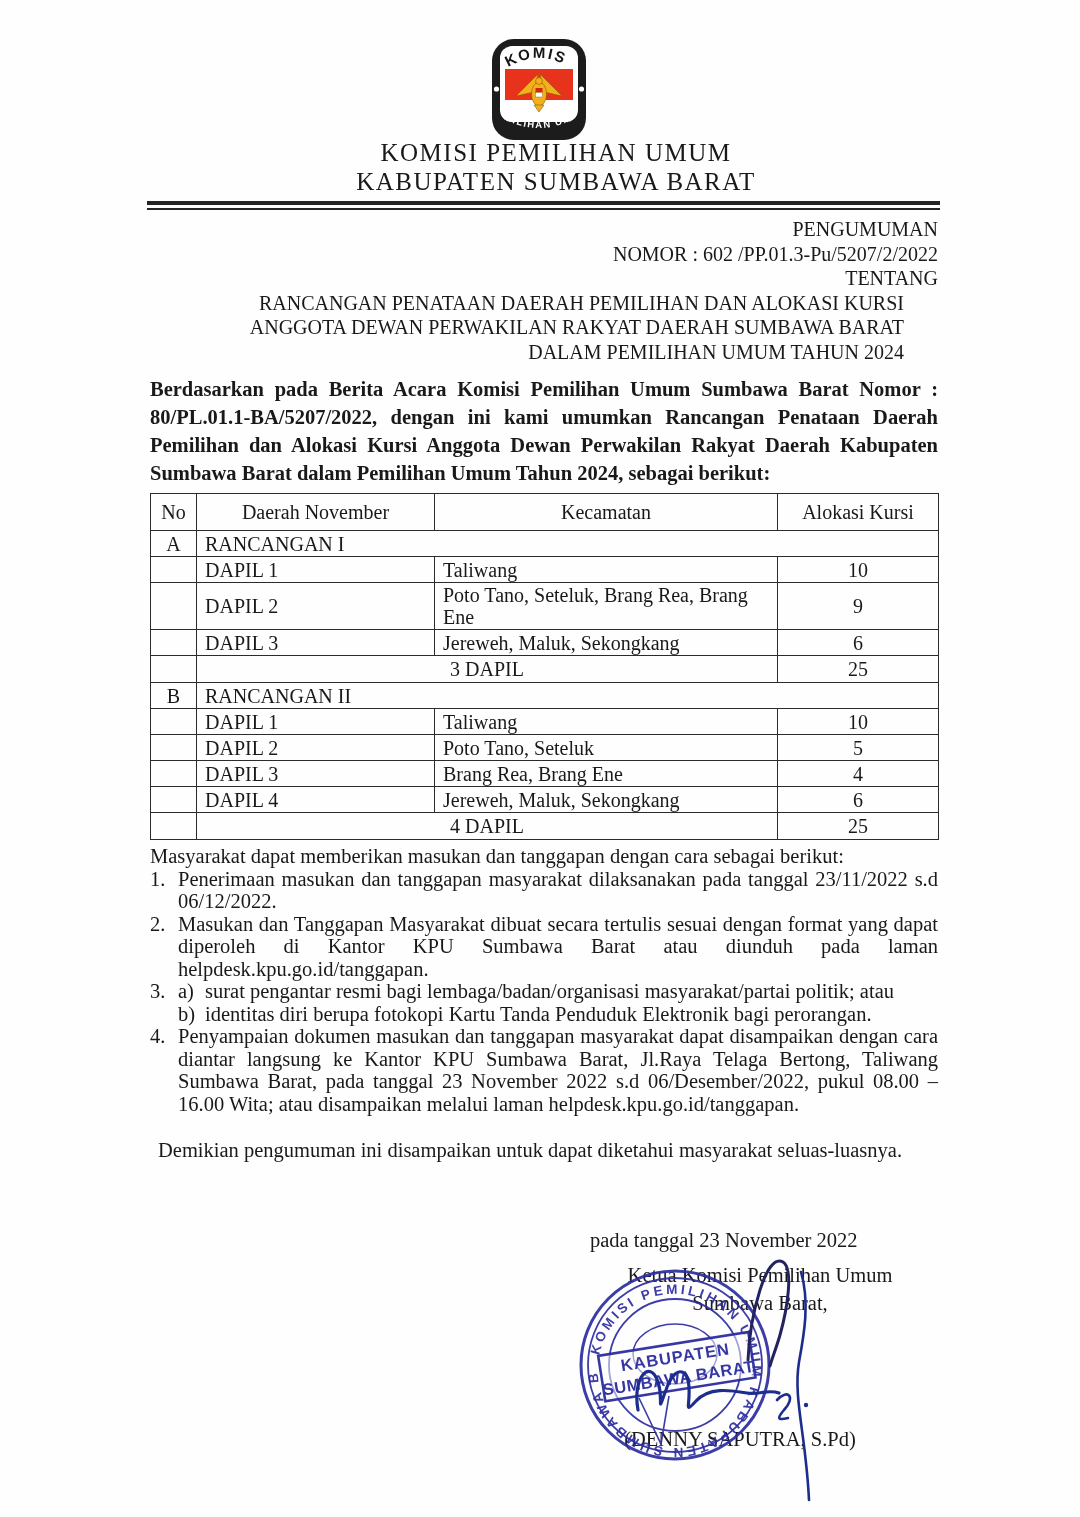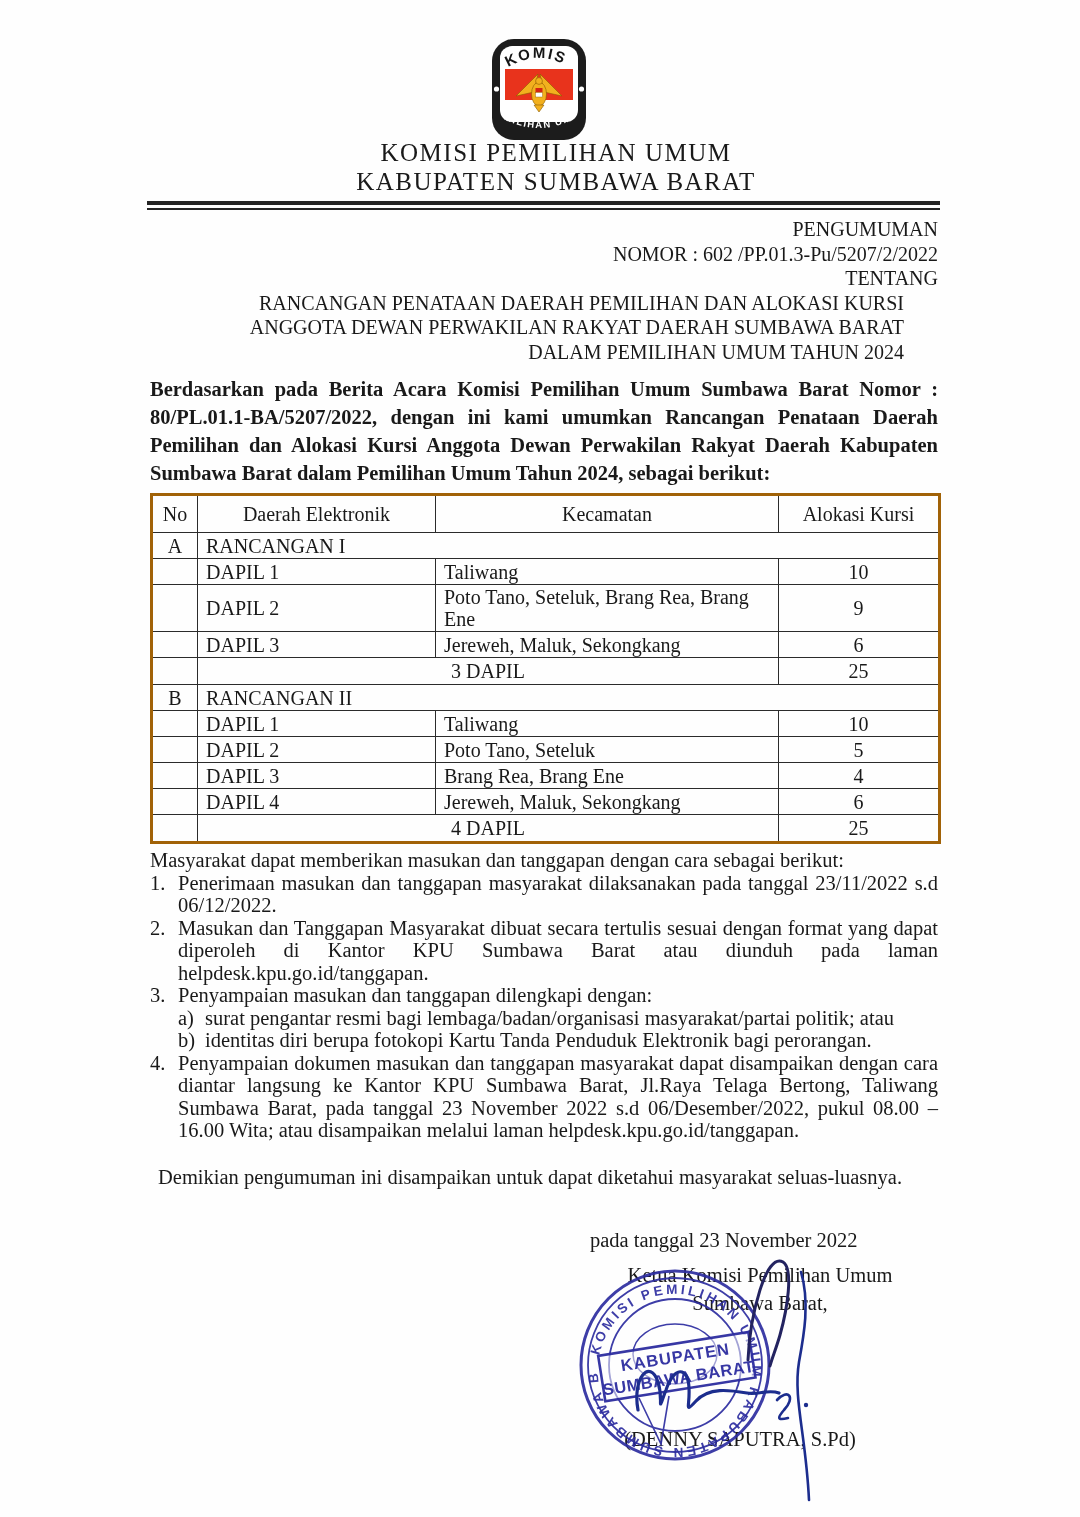--- a/index.html
+++ b/index.html
@@ -14,21 +14,21 @@
     font-size:25px;line-height:29px;letter-spacing:1.5px;}
   .head-rule{position:absolute;top:201px;left:147px;width:793px;height:3px;
     border-top:4px solid #242424;border-bottom:2px solid #242424;}
   
   .content{position:absolute;top:217px;left:150px;width:788px;}
   .title-block{text-align:right;font-size:20px;line-height:24.5px;}
   .title-subject{max-width:720px;margin:0 auto;}
   .intro{margin-top:11px;text-align:justify;font-size:20.5px;line-height:28px;}
   
   table.dapil{border-collapse:collapse;table-layout:fixed;width:788px;
-    margin-top:6px;font-size:20px;border:3px solid #a16207;}
+    margin-top:6px;font-size:20px;border:1px solid #a16207;}
   table.dapil td{border:1.6px solid #2b2b2b;padding:1px 8px;line-height:22px;
     vertical-align:middle;}
   table.dapil tr.hd td{height:34px;text-align:center;padding:1px 2px;}
   table.dapil tr.sec td{height:23px;}
   table.dapil tr.row td{height:23px;}
   table.dapil tr.dbl td{height:43px;}
   table.dapil tr.tot td{height:24px;}
   .c{text-align:center;}
   
   .feedback{margin-top:5px;font-size:20.5px;line-height:22.5px;}
@@ -103,21 +103,21 @@
     <table class="dapil">
       <colgroup>
           <col style="width:46px">
           <col style="width:238px">
           <col style="width:343px">
           <col style="width:161px">
         </colgroup>
       <tbody>
           <tr class="hd">
         <td>No</td>
-        <td>Daerah Elektronik</td>
+        <td>Daerah November</td>
         <td>Kecamatan</td>
         <td>Alokasi Kursi</td>
       </tr>
 
       <tr class="sec">
         <td class="c">A</td>
         <td colspan="3">RANCANGAN I</td>
       </tr>
       <tr class="row">
         <td></td>
@@ -188,21 +188,20 @@
       </div>
 
       <div class="li">
         <div class="li-num">2.</div>
         <div class="li-body">Masukan dan Tanggapan Masyarakat dibuat secara tertulis sesuai dengan format yang dapat diperoleh di Kantor KPU Sumbawa Barat atau diunduh pada laman helpdesk.kpu.go.id/tanggapan.</div>
       </div>
 
       <div class="li">
         <div class="li-num">3.</div>
         <div class="li-body">
-          <div>Penyampaian masukan dan tanggapan dilengkapi dengan:</div>
           <div class="sub">
             <div class="sub-num">a)</div>
             <div class="sub-body">surat pengantar resmi bagi lembaga/badan/organisasi masyarakat/partai politik; atau</div>
           </div>
           <div class="sub">
             <div class="sub-num">b)</div>
             <div class="sub-body">identitas diri berupa fotokopi Kartu Tanda Penduduk Elektronik bagi perorangan.</div>
           </div>
         </div>
       </div>

